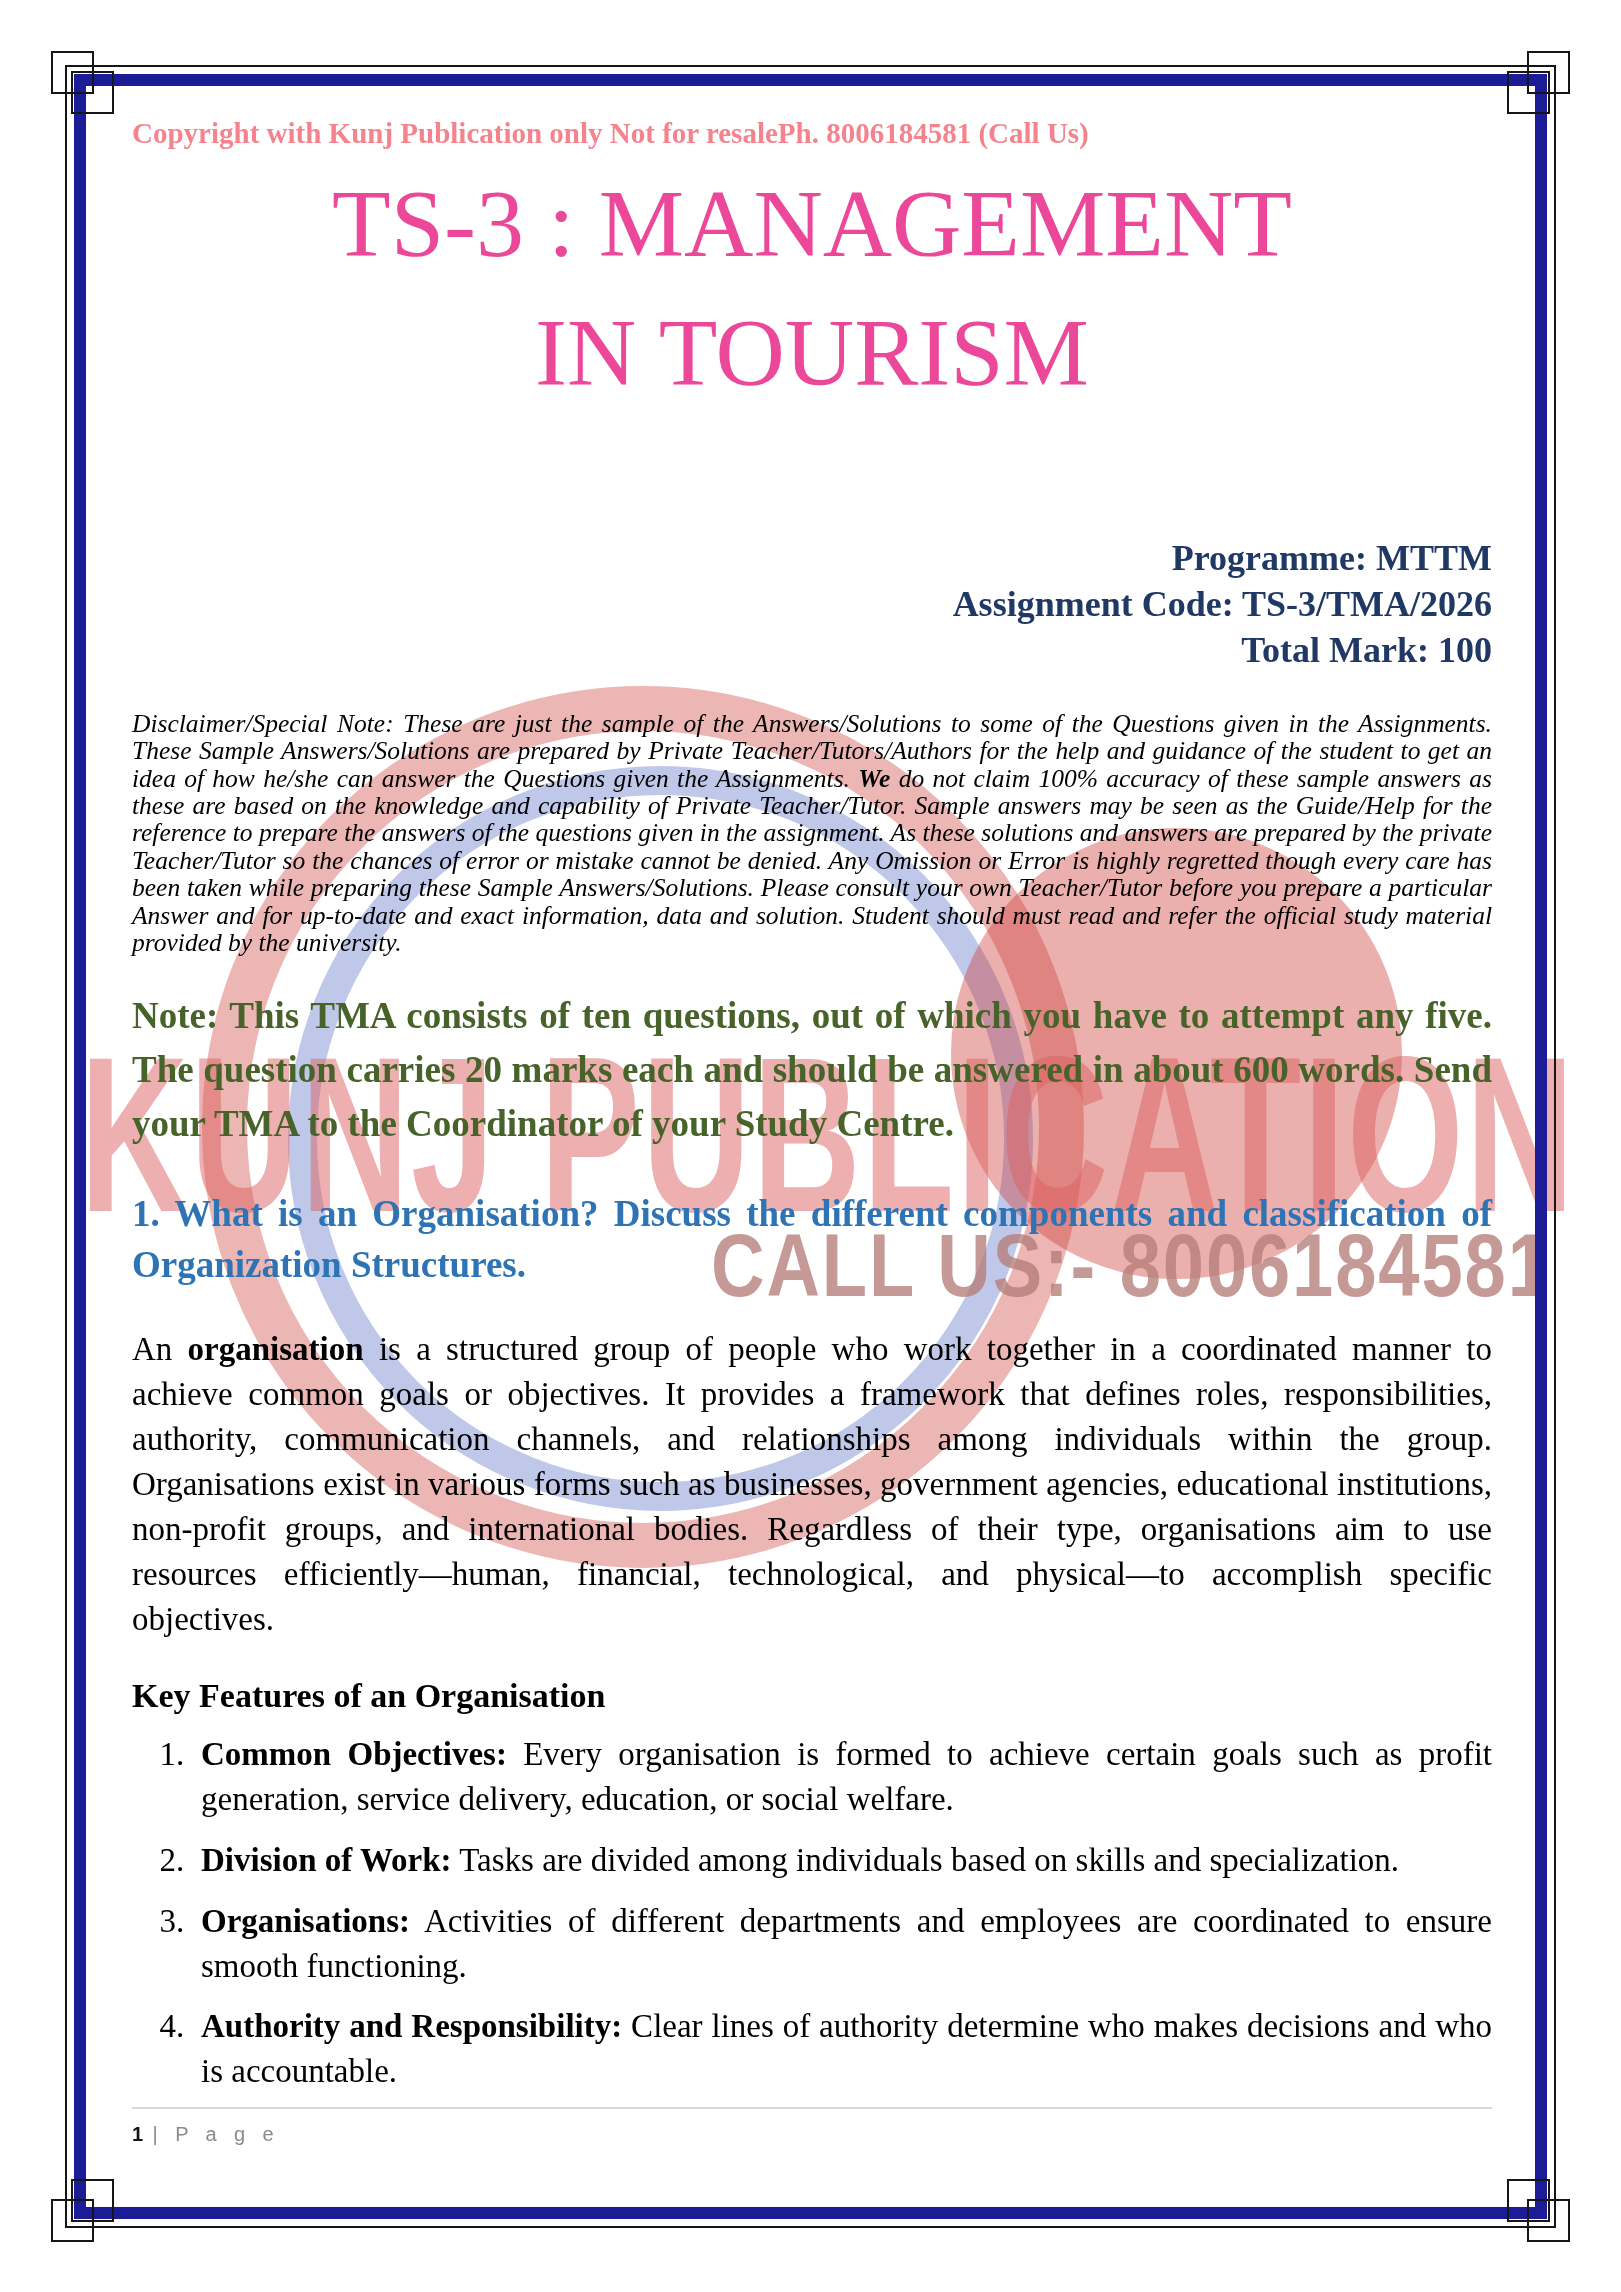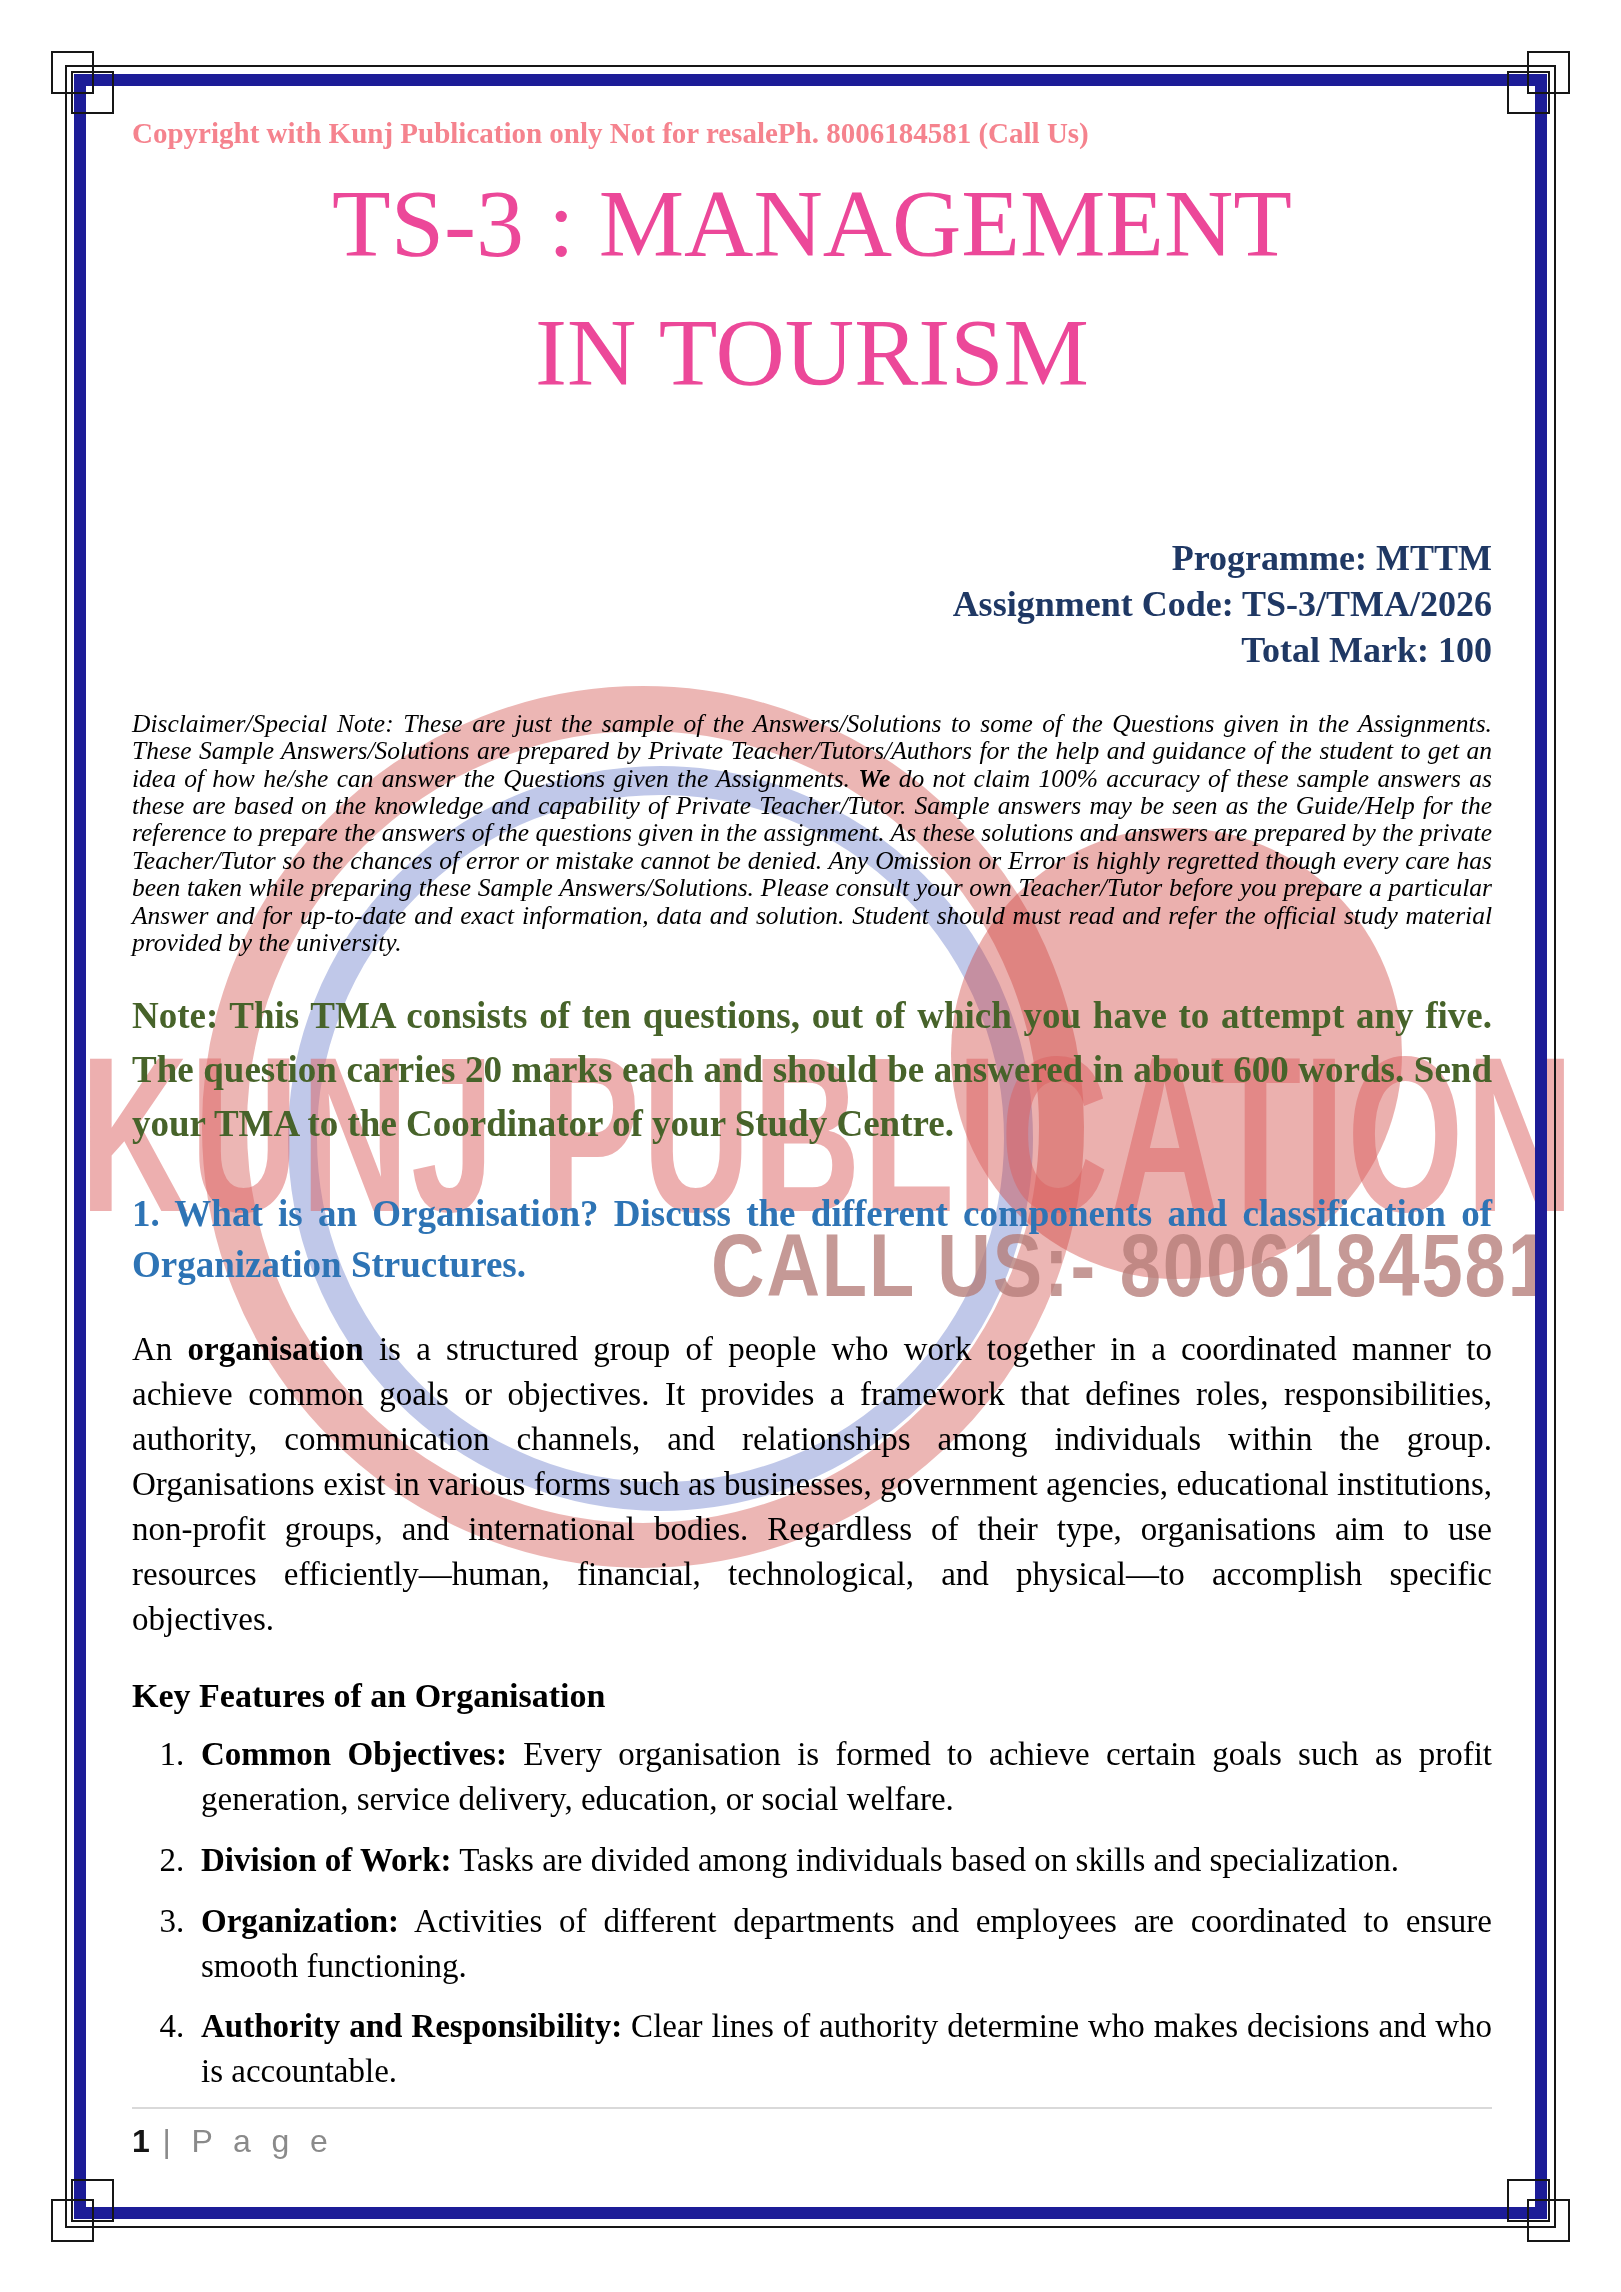--- a/index.html
+++ b/index.html
@@ -51,21 +51,21 @@
     text-align:justify;text-align-last:left;color:#2e74b5;}
   .intro{margin-top:18px;font-size:33px;line-height:45px;text-align:justify;text-align-last:left;color:#000;}
   .kf-heading{margin-top:23.5px;font-weight:bold;font-size:34px;line-height:41px;color:#000;}
   .features{margin:0;padding:0;list-style:none;}
   .features li{position:relative;margin-top:15.7px;padding-left:69px;
     font-size:33px;line-height:45px;text-align:justify;text-align-last:left;color:#000;}
   .features .num{position:absolute;left:27.4px;top:0;}
   
   .footer{position:absolute;left:132px;right:129px;top:2107px;z-index:1;}
   .footer-rule{height:2px;background:#d9d9d9;margin-bottom:13.7px;}
-  .footer-text{font-family:"Liberation Sans","DejaVu Sans",sans-serif;font-size:32px;}
+  .footer-text{font-family:"Liberation Sans","DejaVu Sans",sans-serif;font-size:20px;}
   .footer-text .pg-num{font-weight:bold;color:#151515;letter-spacing:3.9px;}
   .footer-text .pg-label{color:#8a8a8a;letter-spacing:5.9px;font-weight:normal;}
 </style>
 </head>
 <body>
 
 <div class="page">
 
   <div class="frame-black"></div>
   <div class="frame-navy"></div>
@@ -116,21 +116,21 @@
     <div class="kf-heading">Key Features of an Organisation</div>
 
     <ol class="features">
       <li>
         <span class="num">1.</span><b>Common Objectives:</b><span> Every organisation is formed to achieve certain goals such as profit generation, service delivery, education, or social welfare.</span>
       </li>
       <li>
         <span class="num">2.</span><b>Division of Work:</b><span> Tasks are divided among individuals based on skills and specialization.</span>
       </li>
       <li>
-        <span class="num">3.</span><b>Organization:</b><span> Activities of different departments and employees are coordinated to ensure smooth functioning.</span>
+        <span class="num">3.</span><b>Organisations:</b><span> Activities of different departments and employees are coordinated to ensure smooth functioning.</span>
       </li>
       <li>
         <span class="num">4.</span><b>Authority and Responsibility:</b><span> Clear lines of authority determine who makes decisions and who is accountable.</span>
       </li>
     </ol>
   </div>
 
   <div class="footer">
     <div class="footer-rule"></div>
     <div class="footer-text">

